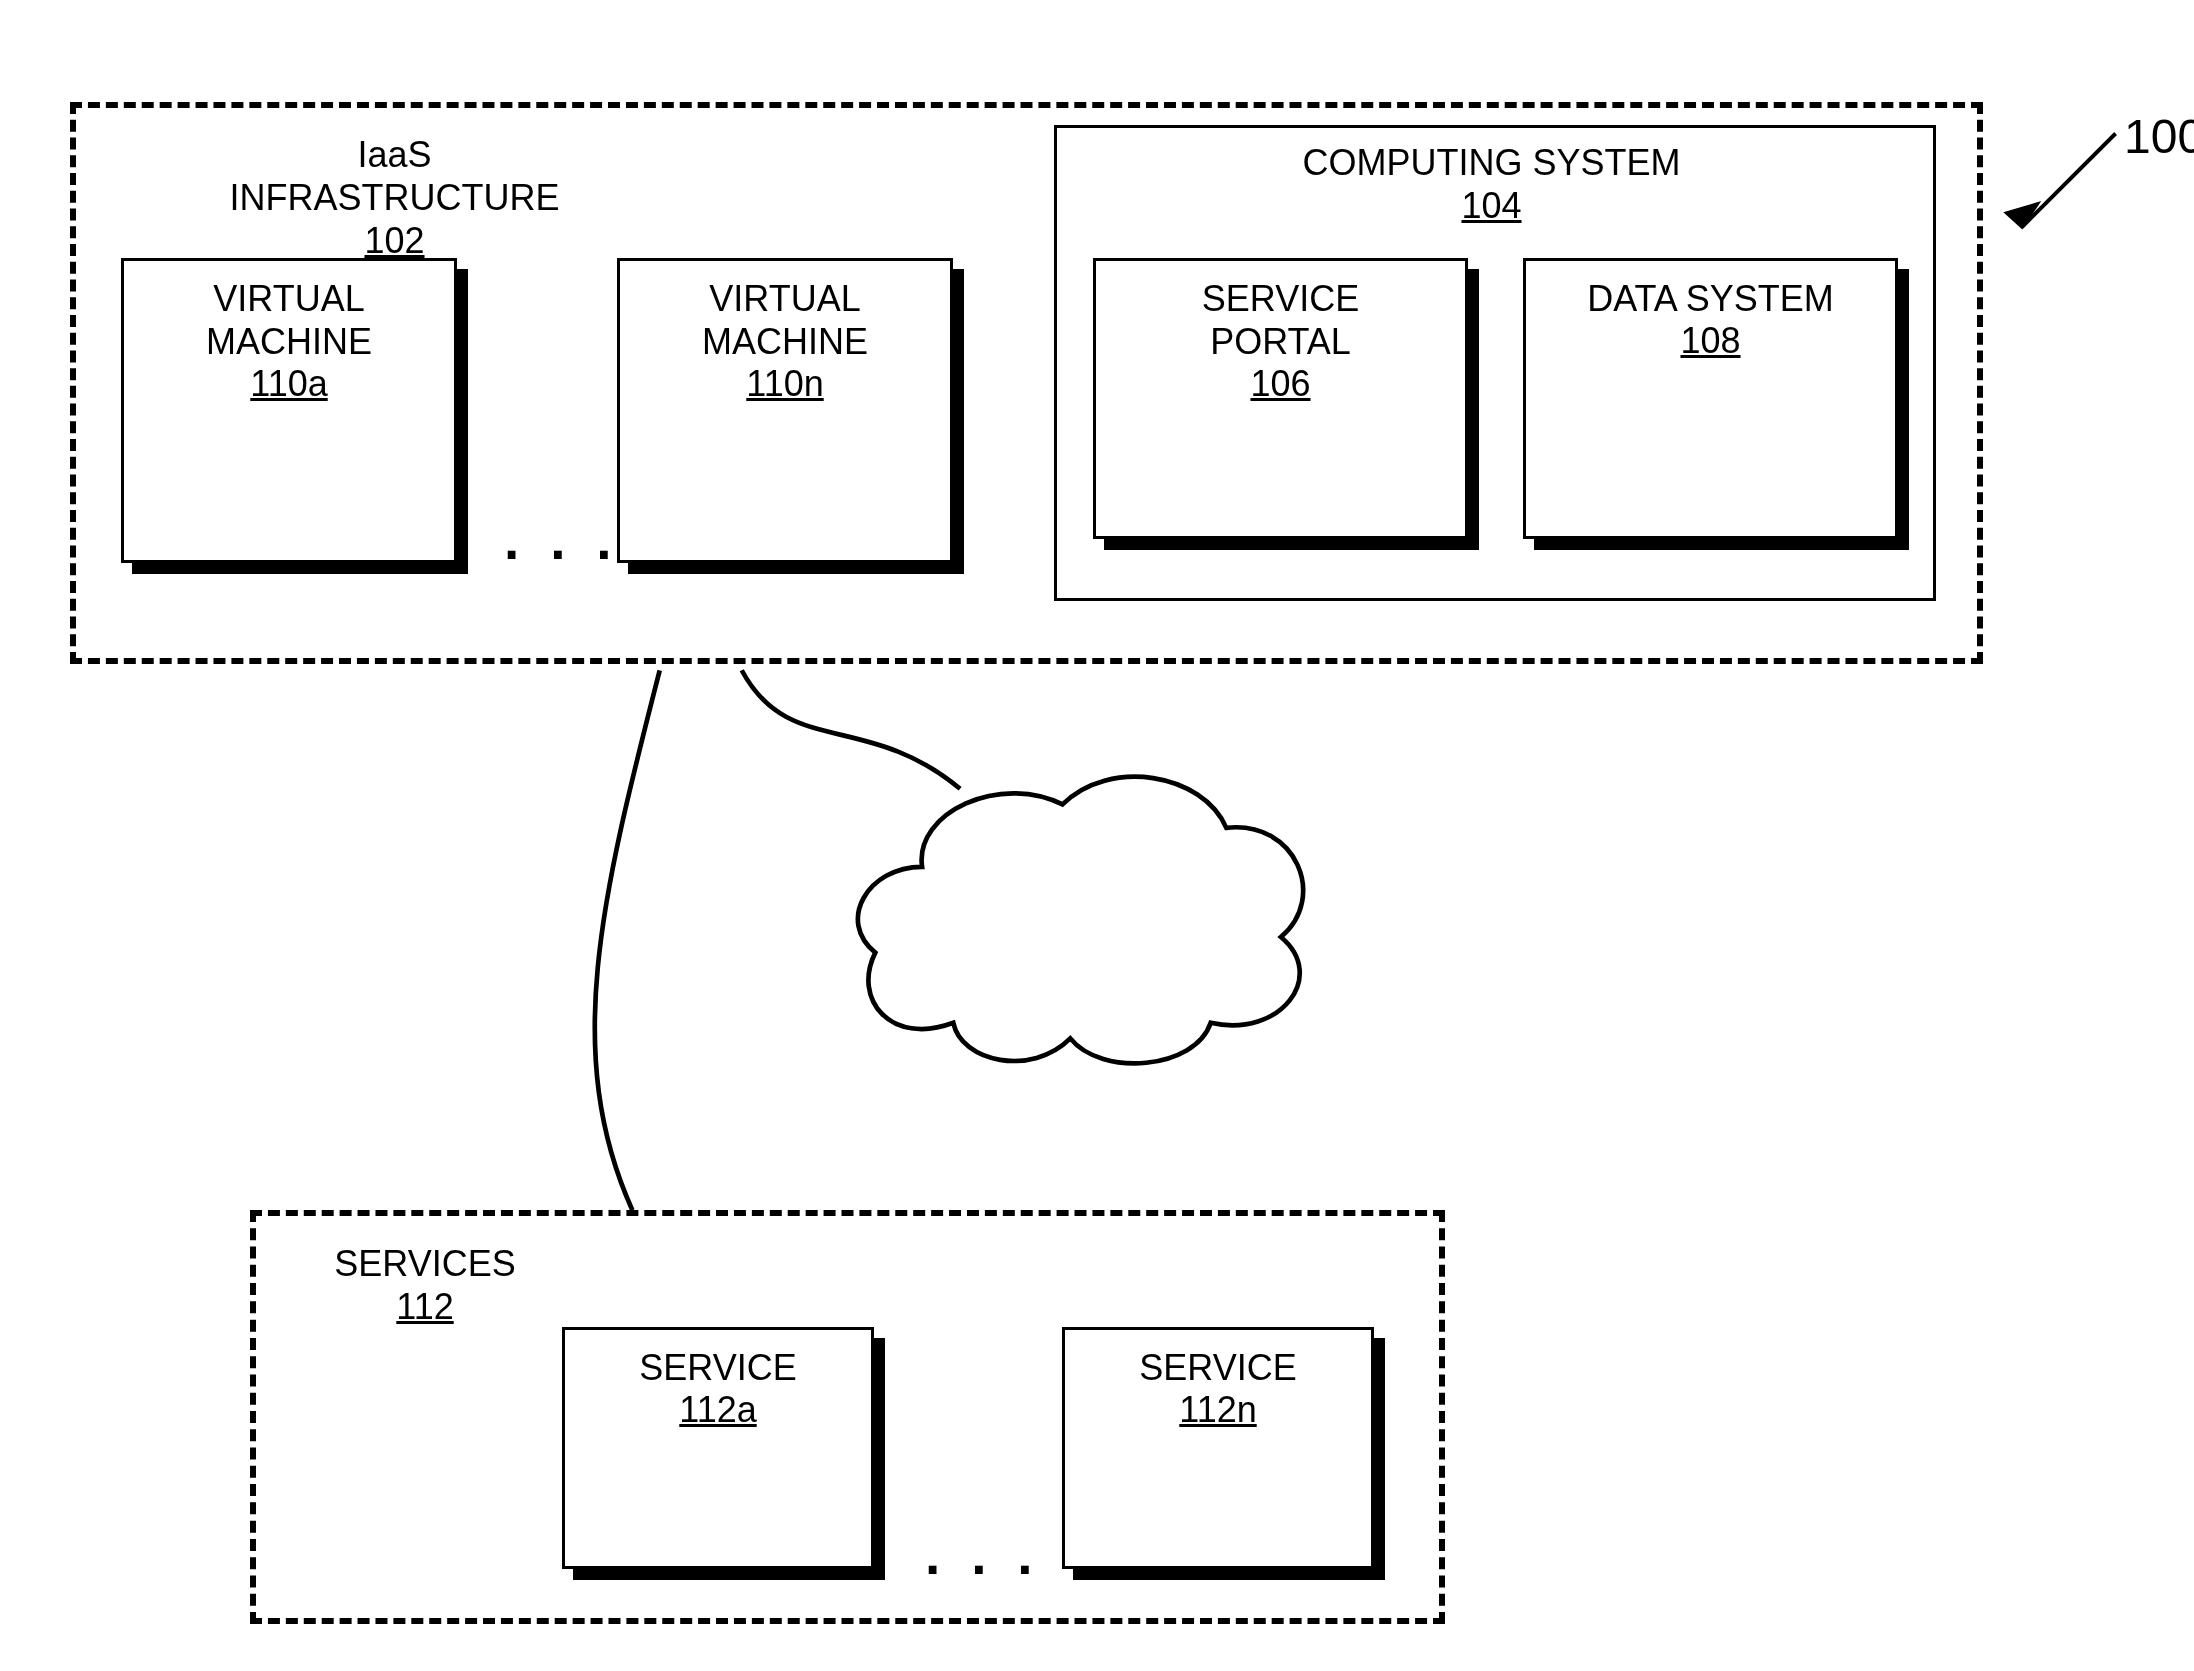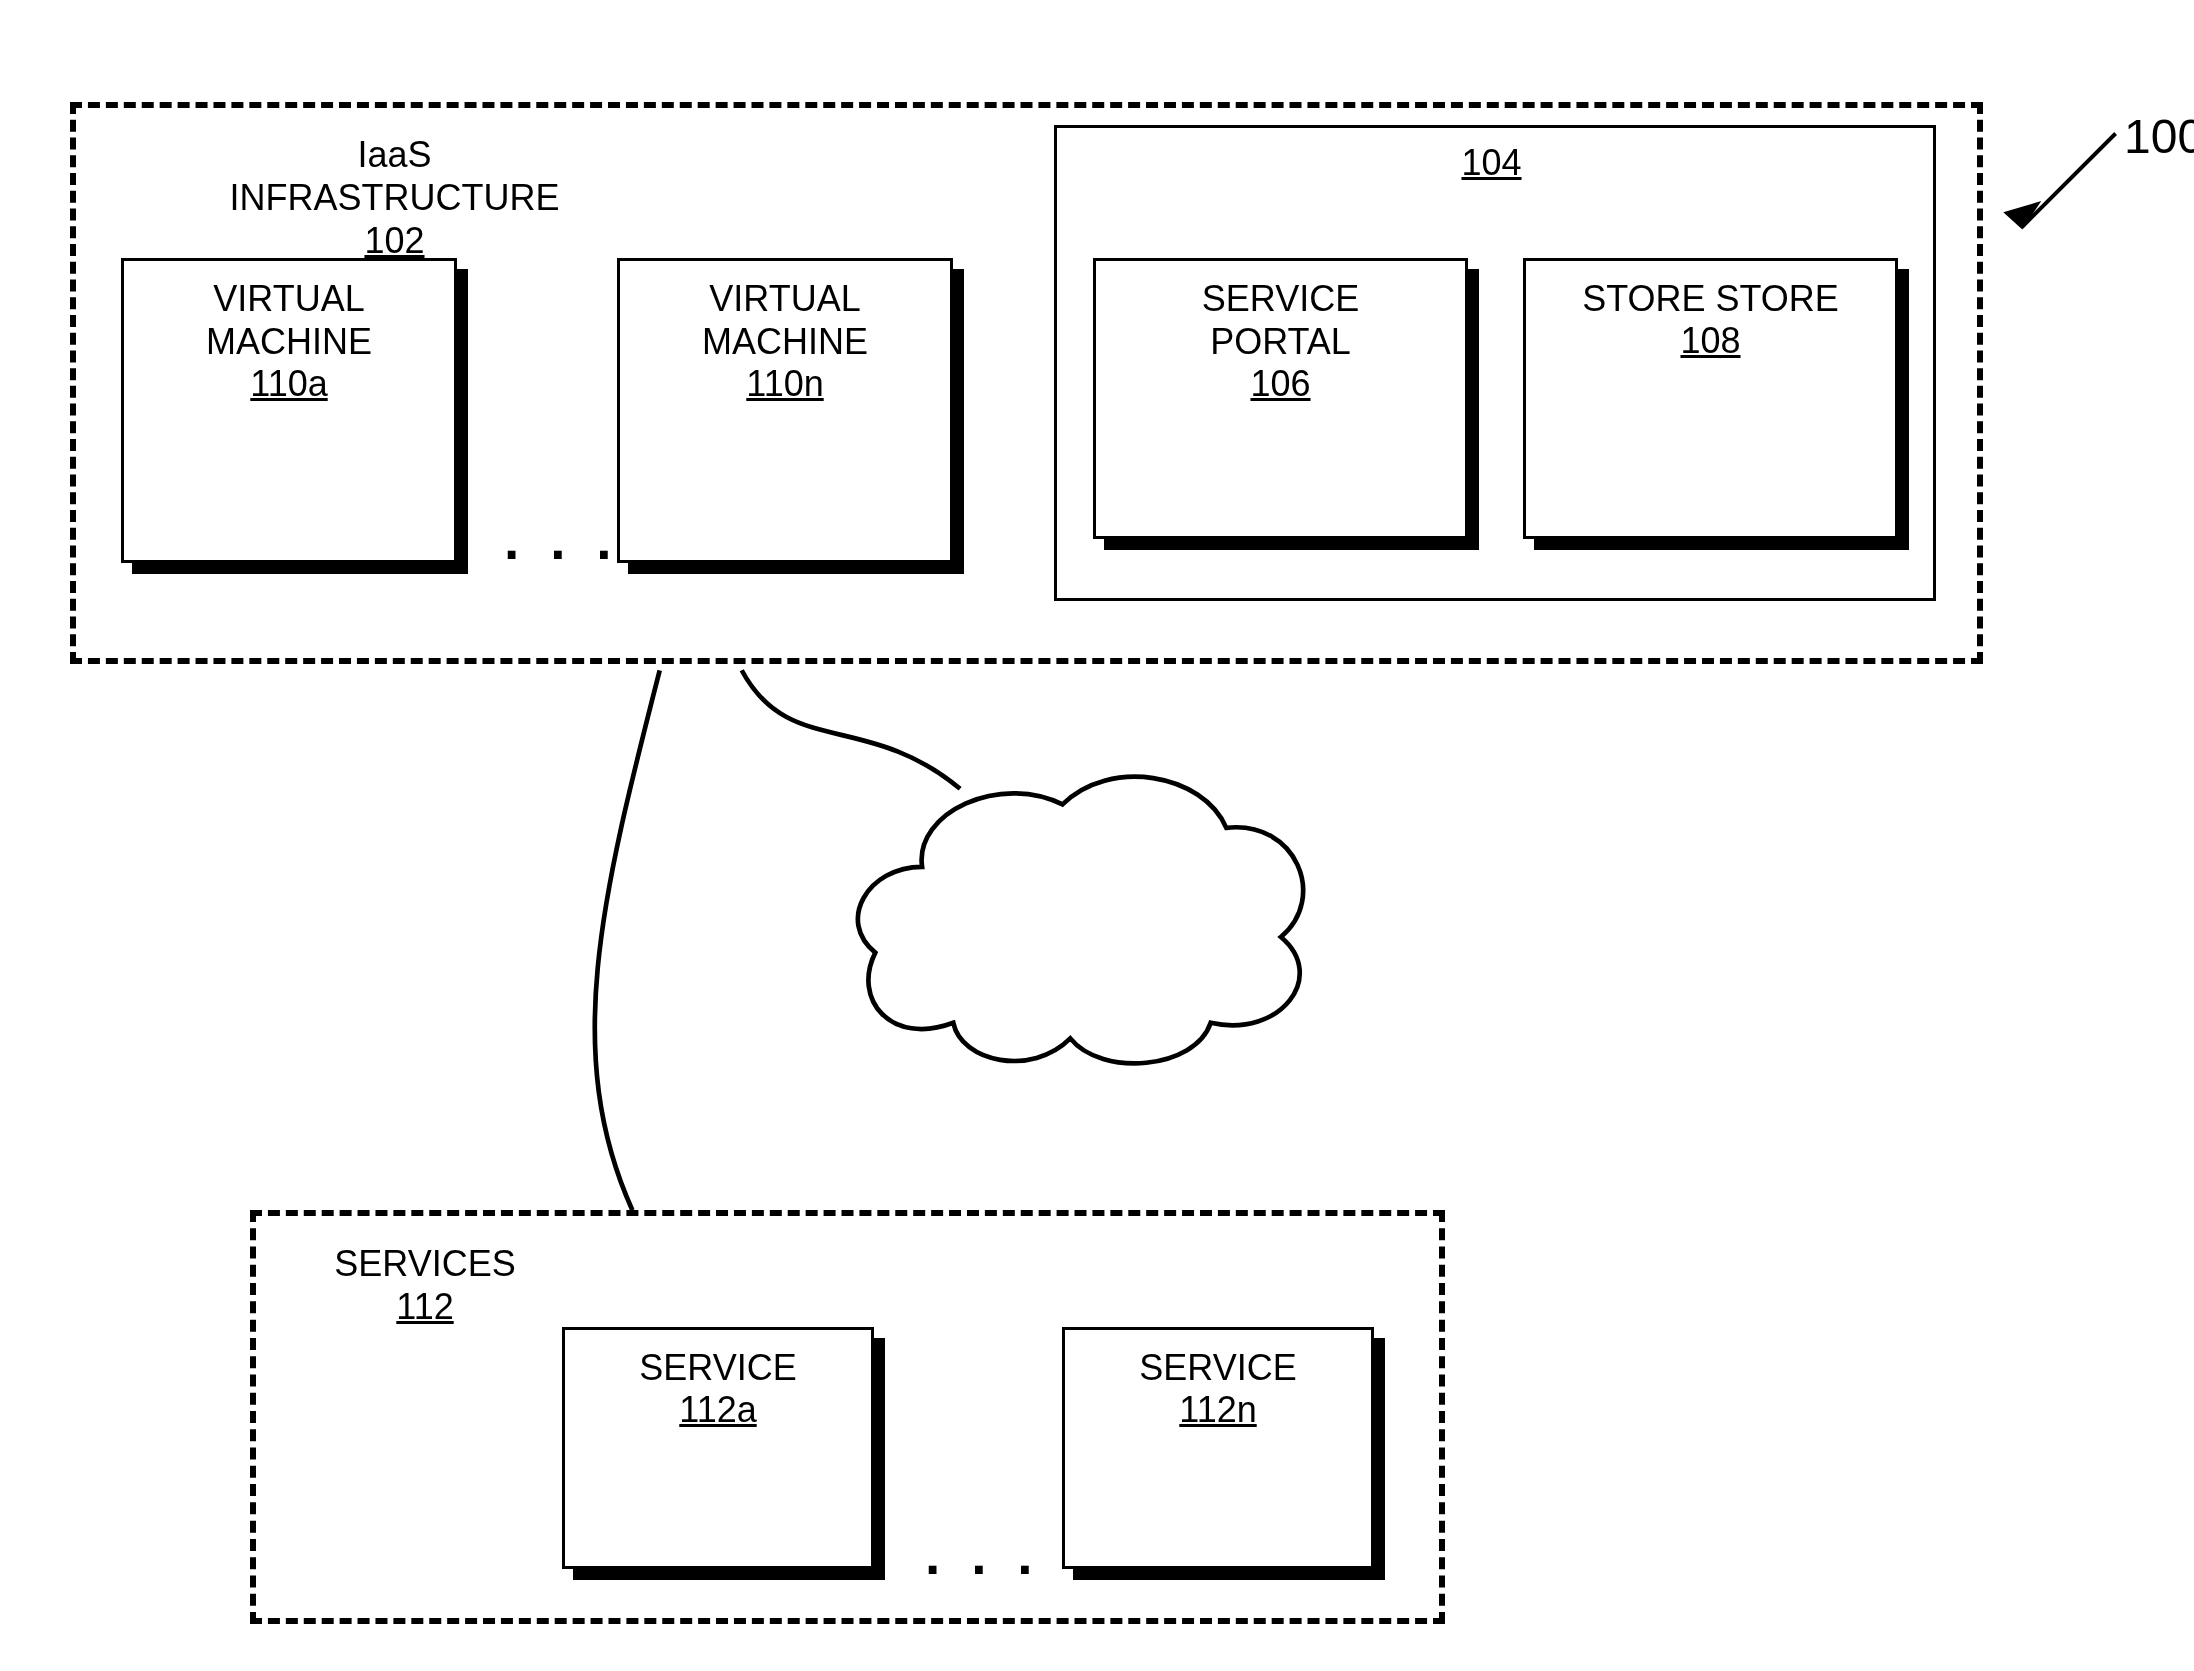--- a/index.html
+++ b/index.html
@@ -109,34 +109,35 @@
     <div class="inner">
       <div class="title-lbl" style="white-space:pre-line;">VIRTUAL
 MACHINE</div>
       <div class="ref-num">110n</div>
     </div>
   </div>
 
   <div class="solid-box" style="left:1054px; top:125px; width:882px; height:476px;"></div>
 
   <div class="dashed-title" style="left:1218px; top:141px; width:547px;">
+    <div>COMPUTING SYSTEM</div>
     <div class="ref-num">104</div>
   </div>
 
   <div class="shadow-box" style="left:1093px; top:258px; width:375px; height:281px; z-index:2;">
     <div class="inner">
       <div class="title-lbl" style="white-space:pre-line;">SERVICE
 PORTAL</div>
       <div class="ref-num">106</div>
     </div>
   </div>
 
   <div class="shadow-box" style="left:1523px; top:258px; width:375px; height:281px; z-index:2;">
     <div class="inner">
-      <div class="title-lbl">STORE STORE</div>
+      <div class="title-lbl">DATA SYSTEM</div>
       <div class="ref-num">108</div>
     </div>
   </div>
 
   <svg class="callout-line" style="left:1983px; top:102px; width:156px; height:141px;" viewBox="0 0 200 180" width="156" height="141">
     <path d="M 170 40 Q 120 90 50 160" stroke="#000" stroke-width="5" fill="none"></path>
     <polygon points="50,160 70,130 30,142" fill="#000"></polygon>
   </svg>
   <div class="ref-100" style="left:2124px; top:109px;">100</div>
 

